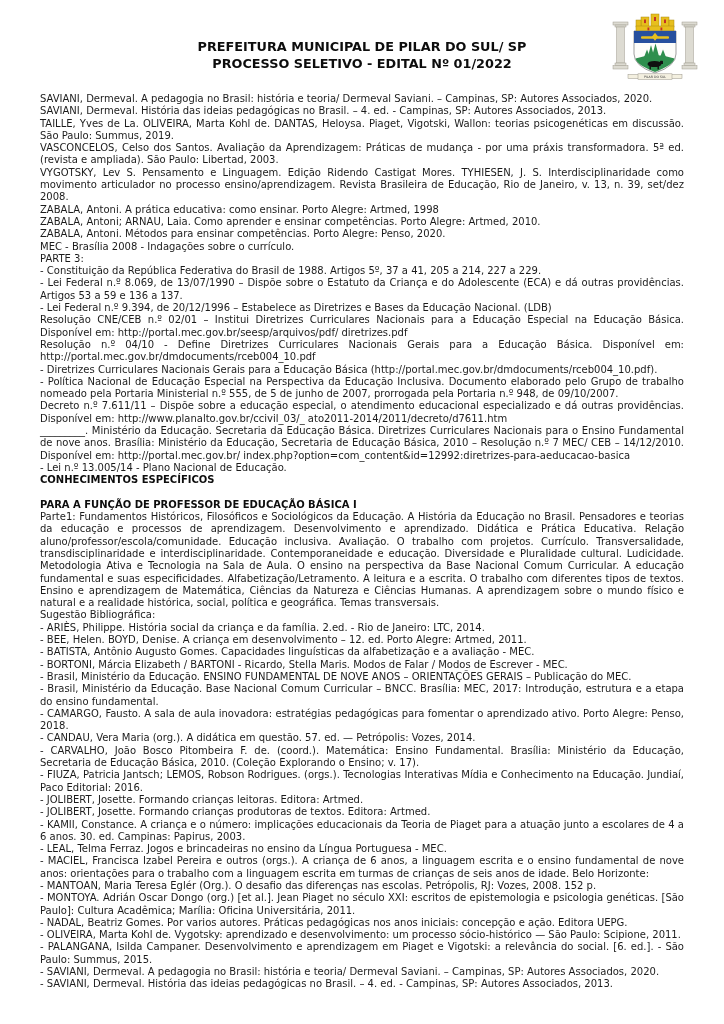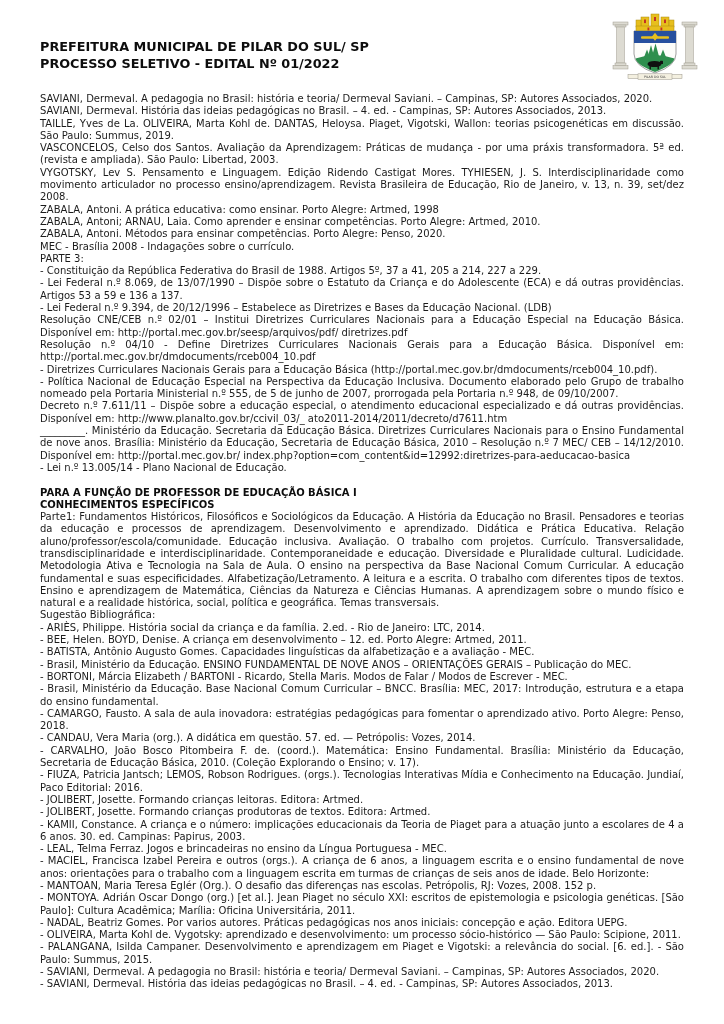--- a/index.html
+++ b/index.html
@@ -7,21 +7,21 @@
     position: relative;
     width: 724px;
     height: 1024px;
     background: #ffffff;
     box-sizing: border-box;
     padding: 38px 40px 0 40px;
     font-family: "DejaVu Sans", "Liberation Sans", sans-serif;
     color: #1b1b1b;
     overflow: hidden;
   }
-  .titles { text-align: left; }
+  .titles { text-align: center; }
   .title {
     font-weight: bold;
     font-size: 12.8px;
     line-height: 17px;
     color: #0d0d0d;
     white-space: nowrap;
   }
   .logo-wrap {
     position: absolute;
     top: 12px;
@@ -124,29 +124,29 @@
       <p class="block">- Constituição da República Federativa do Brasil de 1988. Artigos 5º, 37 a 41, 205 a 214, 227 a 229.</p>
       <p class="block">- Lei Federal n.º 8.069, de 13/07/1990 – Dispõe sobre o Estatuto da Criança e do Adolescente (ECA) e dá outras providências. Artigos 53 a 59 e 136 a 137.</p>
       <p class="block">- Lei Federal n.º 9.394, de 20/12/1996 – Estabelece as Diretrizes e Bases da Educação Nacional. (LDB)</p>
       <p class="block">Resolução CNE/CEB n.º 02/01 – Institui Diretrizes Curriculares Nacionais para a Educação Especial na Educação Básica. Disponível em: http://portal.mec.gov.br/seesp/arquivos/pdf/ diretrizes.pdf</p>
       <p class="block">Resolução n.º 04/10 - Define Diretrizes Curriculares Nacionais Gerais para a Educação Básica. Disponível em: http://portal.mec.gov.br/dmdocuments/rceb004_10.pdf</p>
       <p class="block">- Diretrizes Curriculares Nacionais Gerais para a Educação Básica (http://portal.mec.gov.br/dmdocuments/rceb004_10.pdf).</p>
       <p class="block">- Política Nacional de Educação Especial na Perspectiva da Educação Inclusiva. Documento elaborado pelo Grupo de trabalho nomeado pela Portaria Ministerial n.º 555, de 5 de junho de 2007, prorrogada pela Portaria n.º 948, de 09/10/2007.</p>
       <p class="block">Decreto n.º 7.611/11 – Dispõe sobre a educação especial, o atendimento educacional especializado e dá outras providências. Disponível em: http://www.planalto.gov.br/ccivil_03/_ ato2011-2014/2011/decreto/d7611.htm</p>
       <p class="block">_________. Ministério da Educação. Secretaria da Educação Básica. Diretrizes Curriculares Nacionais para o Ensino Fundamental de nove anos. Brasília: Ministério da Educação, Secretaria de Educação Básica, 2010 – Resolução n.º 7 MEC/ CEB – 14/12/2010. Disponível em: http://portal.mec.gov.br/ index.php?option=com_content&amp;id=12992:diretrizes-para-aeducacao-basica</p>
       <p class="block">- Lei n.º 13.005/14 - Plano Nacional de Educação.</p>
+      <p class="block bold">CONHECIMENTOS ESPECÍFICOS</p>
       <p class="block bold gap">PARA A FUNÇÃO DE PROFESSOR DE EDUCAÇÃO BÁSICA I</p>
-      <p class="block bold">CONHECIMENTOS ESPECÍFICOS</p>
       <p class="block">Parte1: Fundamentos Históricos, Filosóficos e Sociológicos da Educação. A História da Educação no Brasil. Pensadores e teorias da educação e processos de aprendizagem. Desenvolvimento e aprendizado. Didática e Prática Educativa. Relação aluno/professor/escola/comunidade. Educação inclusiva. Avaliação. O trabalho com projetos. Currículo. Transversalidade, transdisciplinaridade e interdisciplinaridade. Contemporaneidade e educação. Diversidade e Pluralidade cultural. Ludicidade. Metodologia Ativa e Tecnologia na Sala de Aula. O ensino na perspectiva da Base Nacional Comum Curricular. A educação fundamental e suas especificidades. Alfabetização/Letramento. A leitura e a escrita.  O trabalho com diferentes tipos de textos. Ensino e aprendizagem de Matemática, Ciências da Natureza e Ciências Humanas. A aprendizagem sobre o mundo físico e natural e a realidade histórica, social, política e geográfica. Temas transversais.</p>
       <p class="block">Sugestão Bibliográfica:</p>
       <p class="block">- ARIÈS, Philippe. História social da criança e da família. 2.ed. - Rio de Janeiro: LTC, 2014.</p>
       <p class="block">- BEE, Helen. BOYD, Denise. A criança em desenvolvimento – 12. ed. Porto Alegre: Artmed, 2011.</p>
       <p class="block">- BATISTA, Antônio Augusto Gomes. Capacidades linguísticas da alfabetização e a avaliação - MEC.</p>
+      <p class="block">- BORTONI, Márcia Elizabeth / BARTONI - Ricardo, Stella Maris. Modos de Falar / Modos de Escrever - MEC.</p>
       <p class="block">- Brasil, Ministério da Educação. ENSINO FUNDAMENTAL DE NOVE ANOS – ORIENTAÇÕES GERAIS – Publicação do MEC.</p>
-      <p class="block">- BORTONI, Márcia Elizabeth / BARTONI - Ricardo, Stella Maris. Modos de Falar / Modos de Escrever - MEC.</p>
       <p class="block">- Brasil, Ministério da Educação. Base Nacional Comum Curricular – BNCC. Brasília: MEC, 2017: Introdução, estrutura e a etapa do ensino fundamental.</p>
       <p class="block">- CAMARGO, Fausto. A sala de aula inovadora: estratégias pedagógicas para fomentar o aprendizado ativo. Porto Alegre: Penso, 2018.</p>
       <p class="block">- CANDAU, Vera Maria (org.). A didática em questão. 57. ed. — Petrópolis: Vozes, 2014.</p>
       <p class="block">- CARVALHO, João Bosco Pitombeira F. de. (coord.). Matemática: Ensino Fundamental. Brasília: Ministério da Educação, Secretaria de Educação Básica, 2010. (Coleção Explorando o Ensino; v. 17).</p>
       <p class="block">- FIUZA, Patricia Jantsch; LEMOS, Robson Rodrigues. (orgs.). Tecnologias Interativas Mídia e Conhecimento na Educação. Jundiaí, Paco Editorial: 2016.</p>
       <p class="block">- JOLIBERT, Josette. Formando crianças leitoras. Editora: Artmed.</p>
       <p class="block">- JOLIBERT, Josette. Formando crianças produtoras de textos. Editora: Artmed.</p>
       <p class="block">- KAMII, Constance. A criança e o número: implicações educacionais da Teoria de Piaget para a atuação junto a escolares de 4 a 6 anos. 30. ed. Campinas: Papirus, 2003.</p>
       <p class="block">- LEAL, Telma Ferraz. Jogos e brincadeiras no ensino da Língua Portuguesa - MEC.</p>
       <p class="block">- MACIEL, Francisca Izabel Pereira e outros (orgs.). A criança de 6 anos, a linguagem escrita e o ensino fundamental de nove anos: orientações para o trabalho com a linguagem escrita em turmas de crianças de seis anos de idade. Belo Horizonte:</p>

